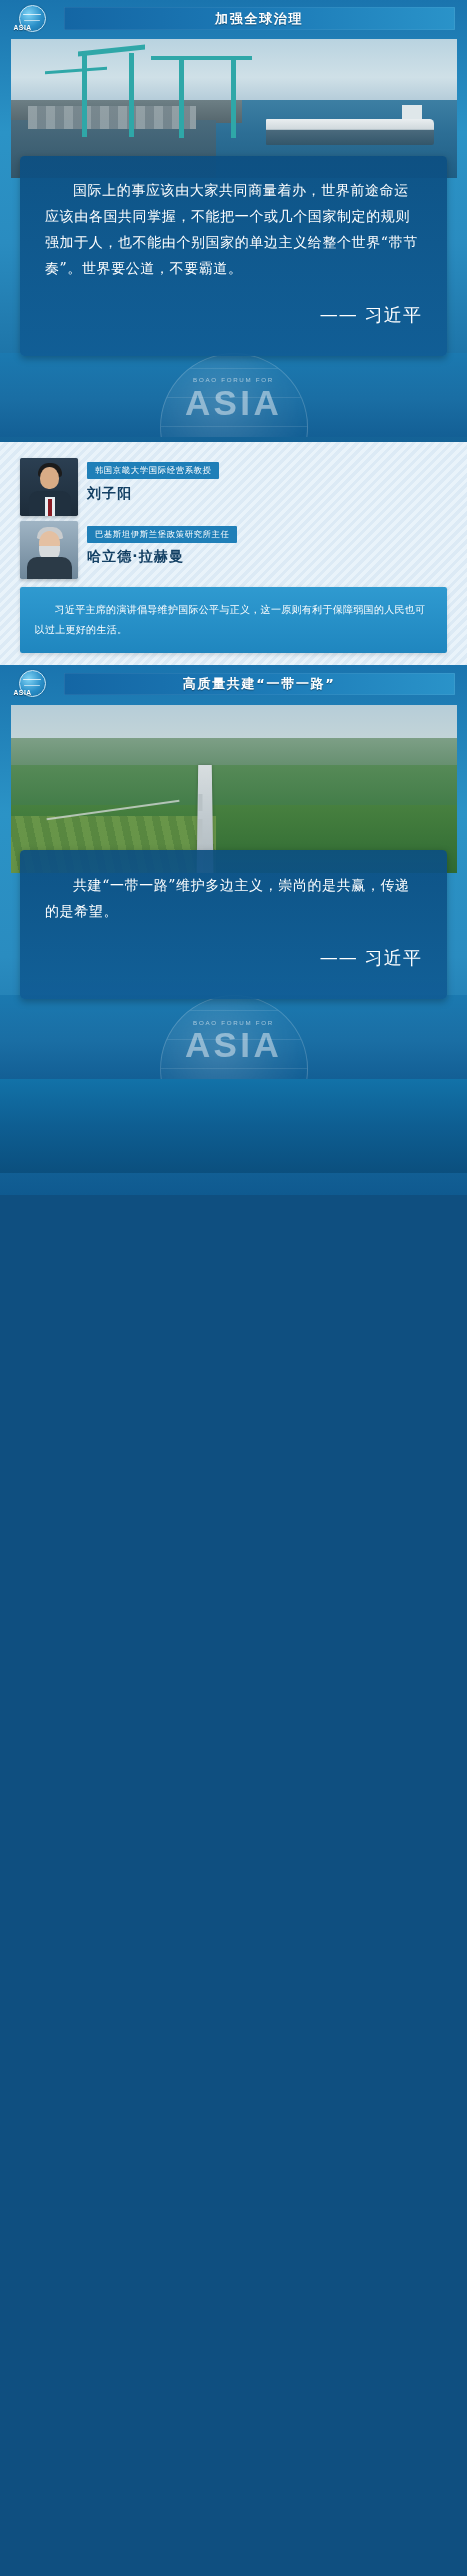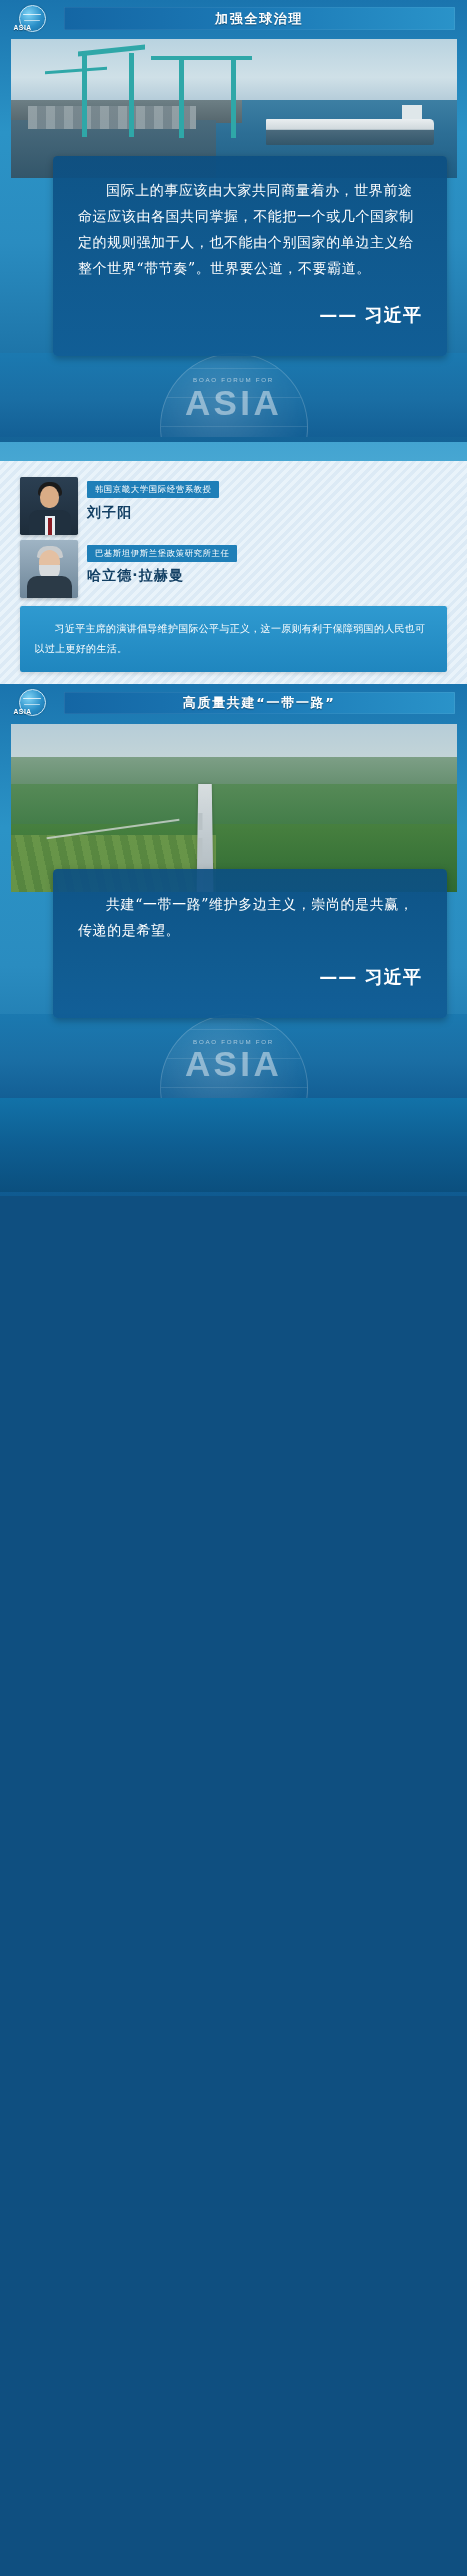--- a/index.html
+++ b/index.html
@@ -156,36 +156,35 @@
     position: relative;
     margin: -22.5px 20px 0 20px;
     z-index: 3;
   }
   .quote-card {
     background: linear-gradient(180deg, rgba(12,79,130,.92) 0%, rgba(16,92,148,.92) 100%);
     border-radius: 4.5px;
     padding: 22.5px 25px 29px 25px;
     color: #ffffff;
     box-shadow: 0 2.2px 7.9px rgba(0,0,0,.25);
-    margin-left: 33px;
   }
   .quote-text {
     font-family: "DejaVu Serif", "Liberation Serif", serif;
     font-size: 14px;
     line-height: 1.85;
     letter-spacing: 0.6px;
     text-indent: 2em;
     color: #ffffff;
   }
   .quote-attr {
     margin-top: 21.3px;
     text-align: right;
     font-family: "DejaVu Serif", "Liberation Serif", serif;
     font-size: 18px;
-    font-weight: bold;
+    font-weight: normal;
     letter-spacing: 1.1px;
     color: #ffffff;
   }
 
   .globe-band {
     position: relative;
     height: 84px;
     margin-top: -3.4px;
     background: linear-gradient(180deg,#1b79b0 0%, #1a6ea4 55%, #135f95 100%);
     overflow: hidden;
@@ -225,21 +224,20 @@
     font-size: 35px;
     font-weight: bold;
     letter-spacing: 3.4px;
     font-family: "Liberation Sans", sans-serif;
   }
 
   
   .speaker-section {
     background: repeating-linear-gradient(135deg,#e9f3fa 0 3.4px,#dceaf5 3.4px 6.7px);
     padding: 10px 0 12.3px 0;
-    margin-top: 19px;
   }
   .speaker-row {
     display: flex;
     align-items: flex-start;
     padding: 5.6px 20px 0 20px;
   }
   .speaker-portrait {
     width: 58px;
     height: 58px;
     flex: 0 0 58px;
@@ -323,21 +321,21 @@
     letter-spacing: 0.3px;
     text-indent: 2em;
     font-family: "DejaVu Sans", "Liberation Sans", sans-serif;
     box-shadow: 0 1.1px 4.5px rgba(0,0,0,.12);
   }
 
   
   .section2 {
     position: relative;
     background: linear-gradient(180deg,#1a74ae 0%,#2b93c6 28%,#2a8cc0 55%,#0f5a90 100%);
-    padding-bottom: 4px;
+    padding-bottom: 22px;
   }
   .photo2 {
     width: 446px;
     height: 168px;
     margin: 2.2px auto 0 auto;
     position: relative;
     overflow: hidden;
     background: linear-gradient(180deg,#8fb6c9 0%, #9dbcc6 18%, #5f8f63 40%, #3f7a46 70%, #2f6a3a 100%);
   }
   .p2-sky { position:absolute; left:0; top:0; width:100%; height:26%;

